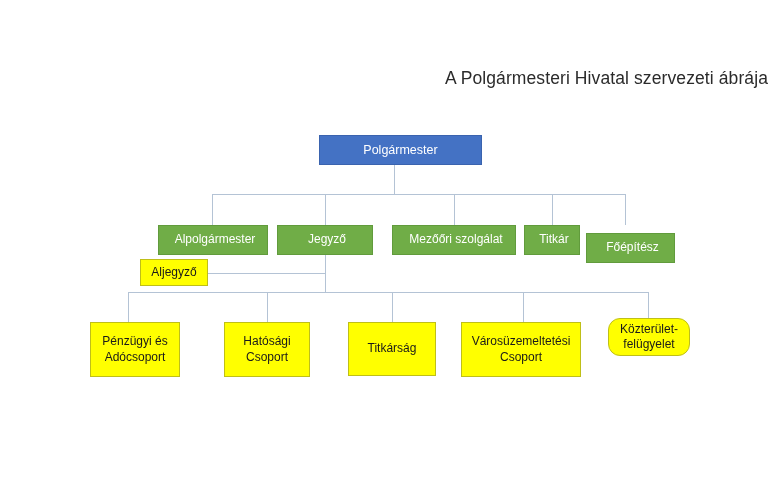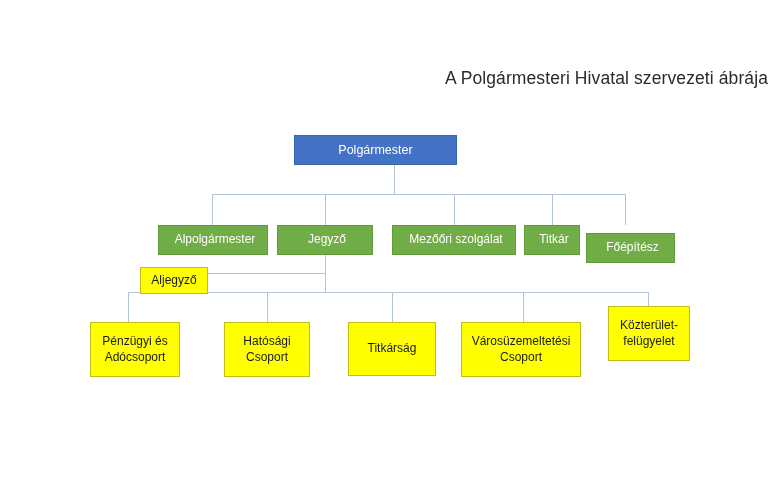--- a/index.html
+++ b/index.html
@@ -53,21 +53,20 @@
     background: #ffff00;
     border: 1px solid #bfbf18;
     color: #1a1a1a;
     font-size: 12px;
   }
   .node-yellow-small {
     background: #ffff00;
     border: 1px solid #bfbf18;
     color: #1a1a1a;
     font-size: 12px;
-    margin-top: 8px;
   }
   .conn {
     position: absolute;
     background: #b4c3d5;
   }
   .conn-h { height: 1px; }
   .conn-v { width: 1px; }
 </style>
 </head>
 <body>
@@ -89,21 +88,21 @@
   <div class="conn conn-h" style="left:208px; top:273px; width:118px;"></div>
 
   <div class="conn conn-h" style="left:128px; top:292px; width:520px;"></div>
 
   <div class="conn conn-v" style="left:128px; top:292px; height:30px;"></div>
   <div class="conn conn-v" style="left:267px; top:292px; height:30px;"></div>
   <div class="conn conn-v" style="left:392px; top:292px; height:30px;"></div>
   <div class="conn conn-v" style="left:523px; top:292px; height:30px;"></div>
   <div class="conn conn-v" style="left:648px; top:292px; height:30px;"></div>
 
-  <div class="node node-root" style="left:294px; top:135px; width:163px; height:30px;">Polgármester</div>
+  <div class="node node-root" style="left:319px; top:135px; width:163px; height:30px;">Polgármester</div>
 
   <div class="node node-green" style="left:158px; top:225px; width:110px; height:30px;">Alpolgármester</div>
 
   <div class="node node-green" style="left:277px; top:225px; width:96px; height:30px;text-align:center;">Jegyző</div>
 
   <div class="node node-green" style="left:392px; top:225px; width:124px; height:30px;text-align:right;">Mezőőri szolgálat</div>
 
   <div class="node node-green" style="left:524px; top:225px; width:56px; height:30px;">Titkár</div>
 
   <div class="node node-green" style="left:586px; top:233px; width:89px; height:30px;">Főépítész</div>
@@ -111,15 +110,15 @@
   <div class="node node-yellow-small" style="left:140px; top:259px; width:68px; height:27px;">Aljegyző</div>
 
   <div class="node node-yellow" style="left:90px; top:322px; width:90px; height:55px;">Pénzügyi és Adócsoport</div>
 
   <div class="node node-yellow" style="left:224px; top:322px; width:86px; height:55px;">Hatósági Csoport</div>
 
   <div class="node node-yellow" style="left:348px; top:322px; width:88px; height:54px;">Titkárság</div>
 
   <div class="node node-yellow" style="left:461px; top:322px; width:120px; height:55px;">Városüzemeltetési Csoport</div>
 
-  <div class="node node-yellow" style="left:608px; top:306px; width:82px; height:55px;">Közterület-felügyelet</div>
+  <div class="node node-yellow" style="left:608px; top:318px; width:82px; height:38px;border-radius:12px;">Közterület-felügyelet</div>
 
 </div>
 
 </body></html>

